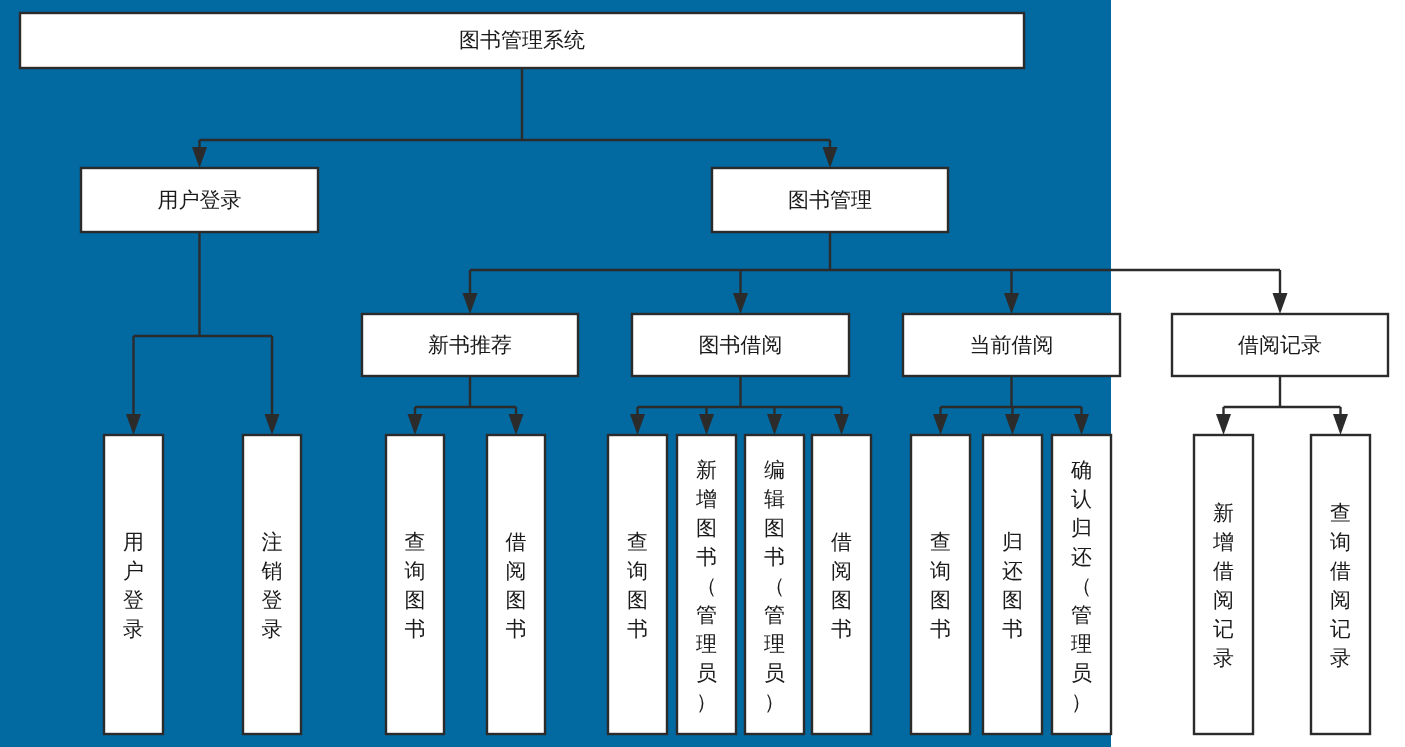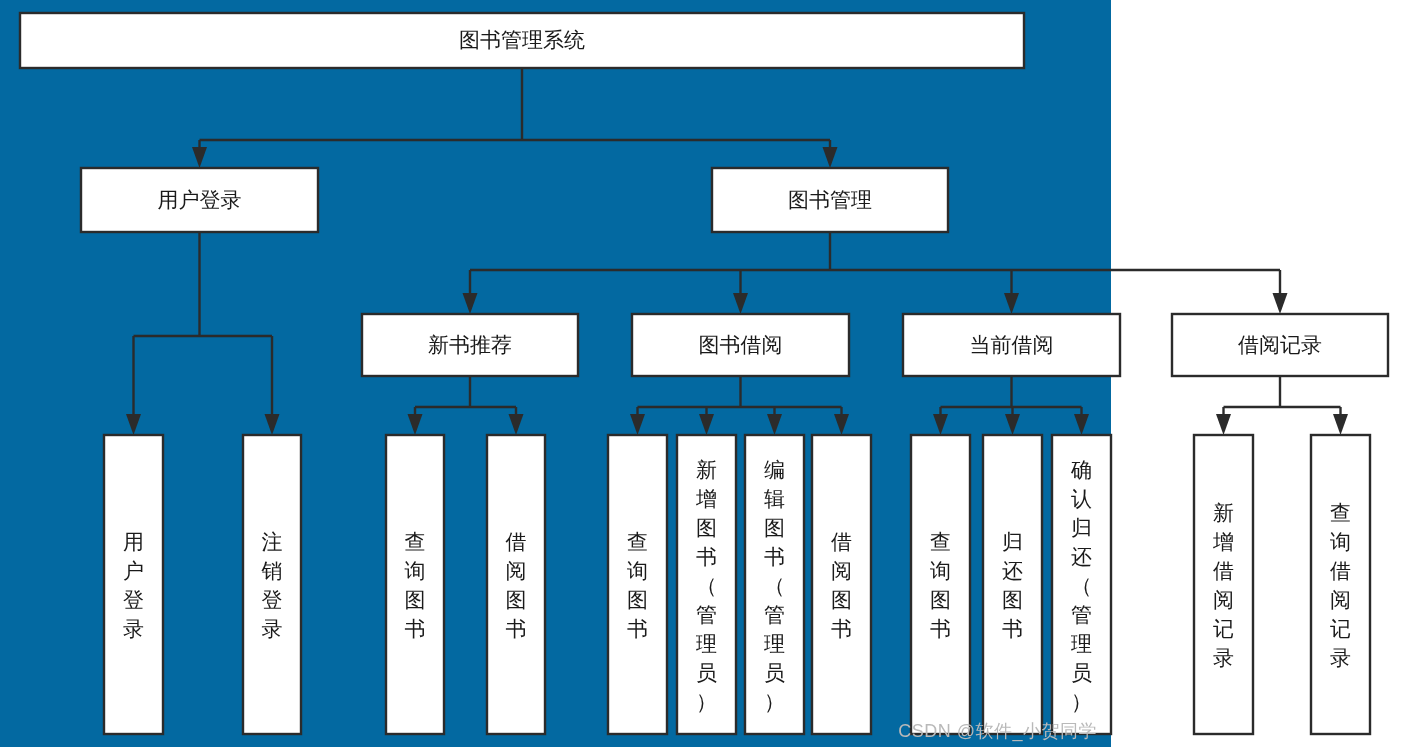--- a/index.html
+++ b/index.html
@@ -206,14 +206,13 @@
           <rect x="1194" y="435" width="59" height="299" class="node-rect"></rect>
           <text x="1223.5" class="node-label-vertical"><tspan x="1223.5" y="520.12">新</tspan><tspan x="1223.5" y="549.12">增</tspan><tspan x="1223.5" y="578.12">借</tspan><tspan x="1223.5" y="607.12">阅</tspan><tspan x="1223.5" y="636.12">记</tspan><tspan x="1223.5" y="665.12">录</tspan></text>
         </g>
         <g>
           <rect x="1311" y="435" width="59" height="299" class="node-rect"></rect>
           <text x="1340.5" class="node-label-vertical"><tspan x="1340.5" y="520.12">查</tspan><tspan x="1340.5" y="549.12">询</tspan><tspan x="1340.5" y="578.12">借</tspan><tspan x="1340.5" y="607.12">阅</tspan><tspan x="1340.5" y="636.12">记</tspan><tspan x="1340.5" y="665.12">录</tspan></text>
         </g>
       </g>
   </svg>
 
-  <div class="watermark">CSDN @软件_小贺同学</div>
 </div>
 
 </body></html>

